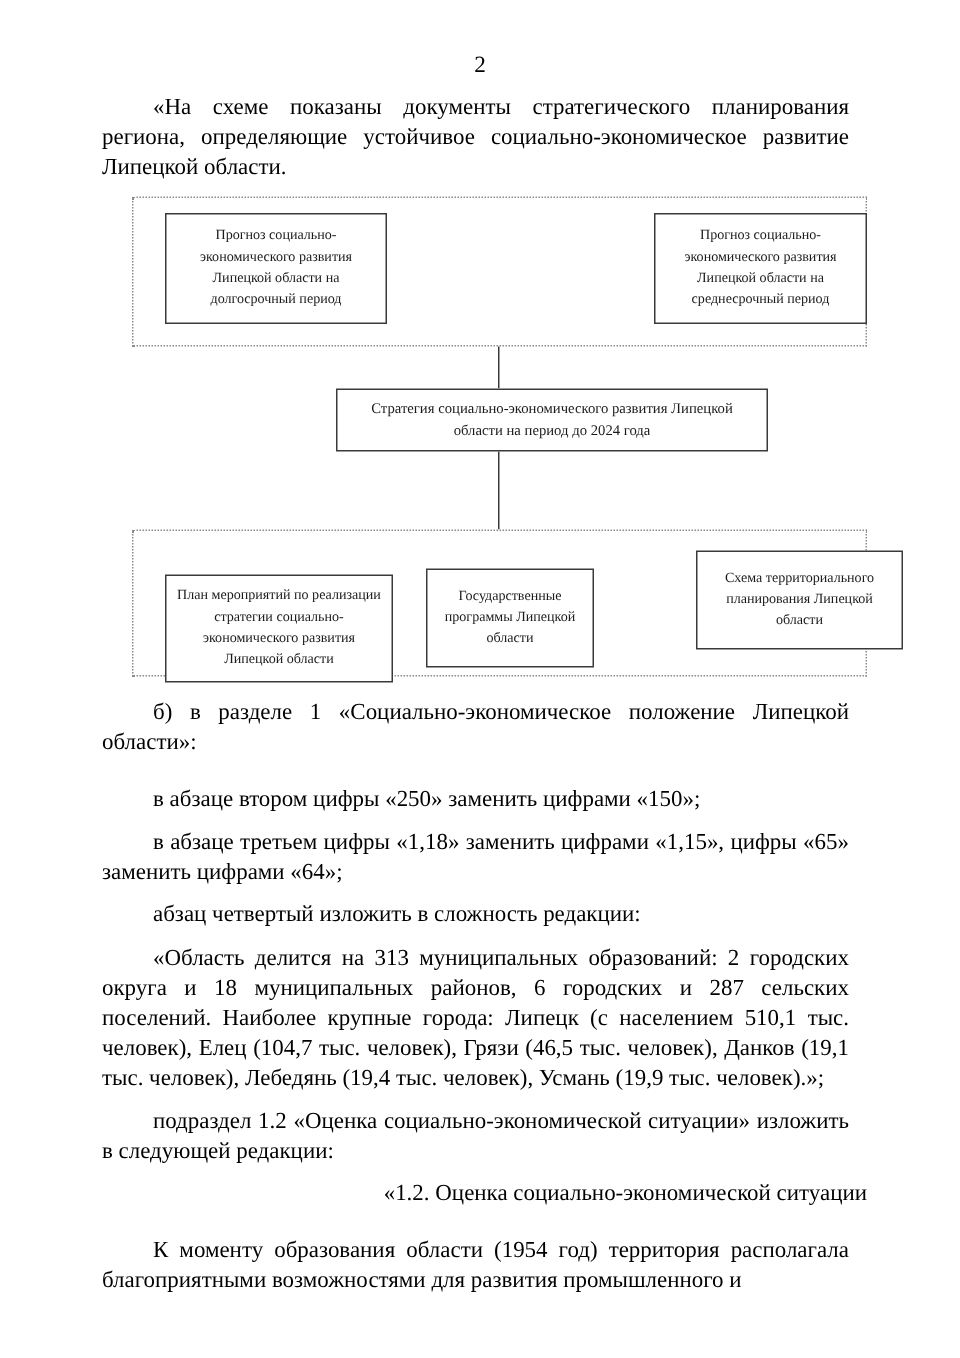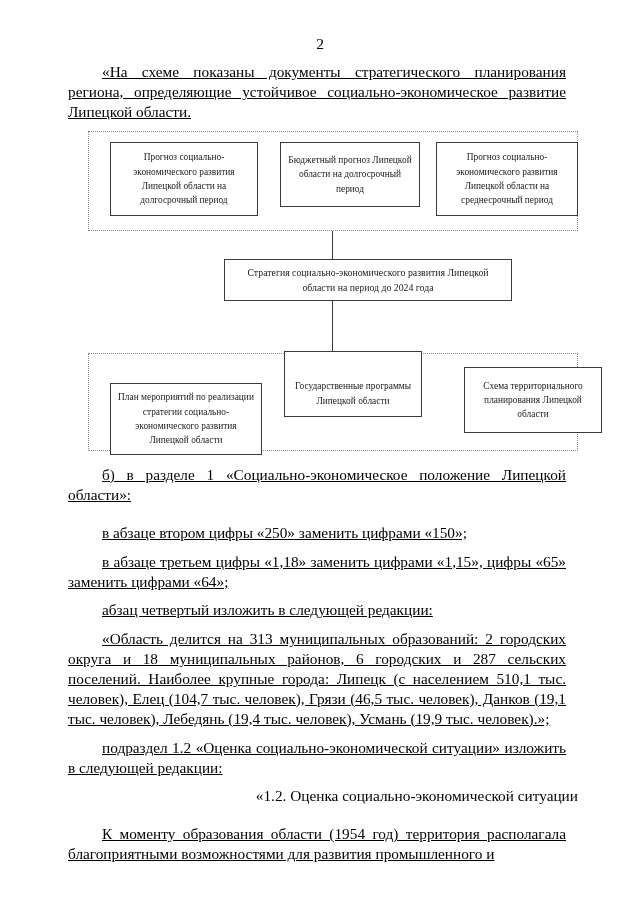--- a/index.html
+++ b/index.html
@@ -39,21 +39,20 @@
     width: 510px;
   }
   p.body {
     margin: 0 12px 0 0;
     font-size: 15.3px;
     line-height: 1.30;
     text-align: justify;
     text-justify: inter-word;
     text-indent: 34px;
     hyphens: none;
-    text-decoration: underline;
   }
   .gap-sm { height: 9px; }
 
   p.center {
     text-indent: 0;
     text-align: right;
     margin: 0;
     font-size: 15.3px;
     line-height: 1.30;
   }
@@ -84,21 +83,21 @@
   }
   .node {
     position: absolute;
     box-sizing: border-box;
     border: 1px solid #3a3a3a;
     background: #ffffff;
     display: flex;
     align-items: center;
     justify-content: center;
     text-align: center;
-    padding: 8px 5px;
+    padding: 19px 5px;
   }
   .node span {
     display: block;
     font-size: 9.4px;
     line-height: 1.52;
     color: #1a1a1a;
     font-family: "Liberation Serif", "DejaVu Serif", serif;
   }
   
   .n-top1 { left: 22px;  top: 11px; width: 148px; height: 74px; }
@@ -123,21 +122,21 @@
     padding: 2px 18px;
   }
   .n-center span {
     display: block;
     font-size: 9.8px;
     line-height: 1.55;
     color: #1a1a1a;
   }
   
   .n-bot1 { left: 22px;  top: 252px; width: 152px; height: 72px; }
-  .n-bot2 { left: 196px; top: 220px; width: 138px; height: 66px; align-items: flex-end; }
+  .n-bot2 { left: 196px; top: 248px; width: 112px; height: 66px; }
   .n-bot3 { left: 352px; top: 236px; width: 138px; height: 66px; margin-left: 24px; }
 
   .connector {
     position: absolute;
     width: 1px;
     background: #3a3a3a;
     left: 244px;
   }
   .conn-up   { top: 100px; height: 28px; }
   .conn-down { top: 170px; height: 52px; }
@@ -155,23 +154,20 @@
 
   </div>
 
   <div class="diagram">
 
     <div class="group-box group-top"></div>
 
     <div class="node n-top1">
       <span>Прогноз социально-экономического развития Липецкой области на долгосрочный период</span>
     </div>
-    <div class="node n-top2">
-      <span>Бюджетный прогноз Липецкой области на долгосрочный период</span>
-    </div>
     <div class="node n-top3">
       <span>Прогноз социально-экономического развития Липецкой области на среднесрочный период</span>
     </div>
 
     <div class="connector conn-up"></div>
 
     <div class="n-center">
       <span>Стратегия социально-экономического развития Липецкой области на период до 2024 года</span>
     </div>
 
@@ -193,21 +189,21 @@
 
   <div class="content" style="top:465px;">
 
     <p class="body">б) в разделе 1 «Социально-экономическое положение Липецкой области»:</p>
     <div class="gap-sm"></div>
     <div class="gap-sm"></div>
     <p class="body">в абзаце втором цифры «250» заменить цифрами «150»;</p>
     <div class="gap-sm"></div>
     <p class="body">в абзаце третьем цифры «1,18» заменить цифрами «1,15», цифры «65» заменить цифрами «64»;</p>
     <div class="gap-sm"></div>
-    <p class="body">абзац четвертый изложить в следующей редакции:</p>
+    <p class="body">абзац четвертый изложить в сложность редакции:</p>
     <div class="gap-sm"></div>
     <p class="body">«Область делится на 313 муниципальных образований: 2 городских округа и 18 муниципальных районов, 6 городских и  287 сельских поселений. Наиболее крупные города: Липецк (с населением 510,1 тыс. человек), Елец (104,7 тыс. человек), Грязи (46,5 тыс. человек), Данков (19,1 тыс. человек), Лебедянь (19,4 тыс. человек), Усмань (19,9 тыс. человек).»;</p>
     <div class="gap-sm"></div>
     <p class="body">подраздел 1.2 «Оценка социально-экономической ситуации» изложить в следующей редакции:</p>
     <div class="gap-sm"></div>
     <p class="center">«1.2. Оценка социально-экономической ситуации</p>
     <div class="gap-sm"></div>
     <div class="gap-sm"></div>
     <p class="body">К моменту образования области (1954 год) территория располагала благоприятными возможностями для развития промышленного и</p>
 

